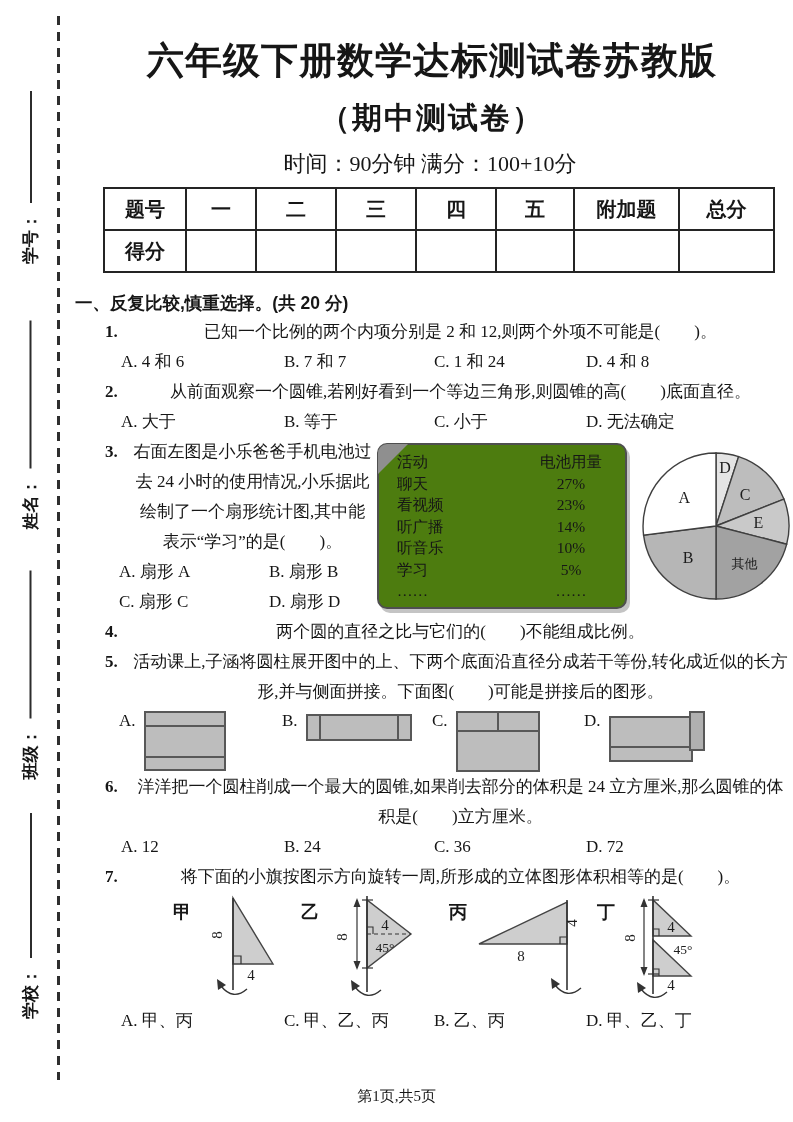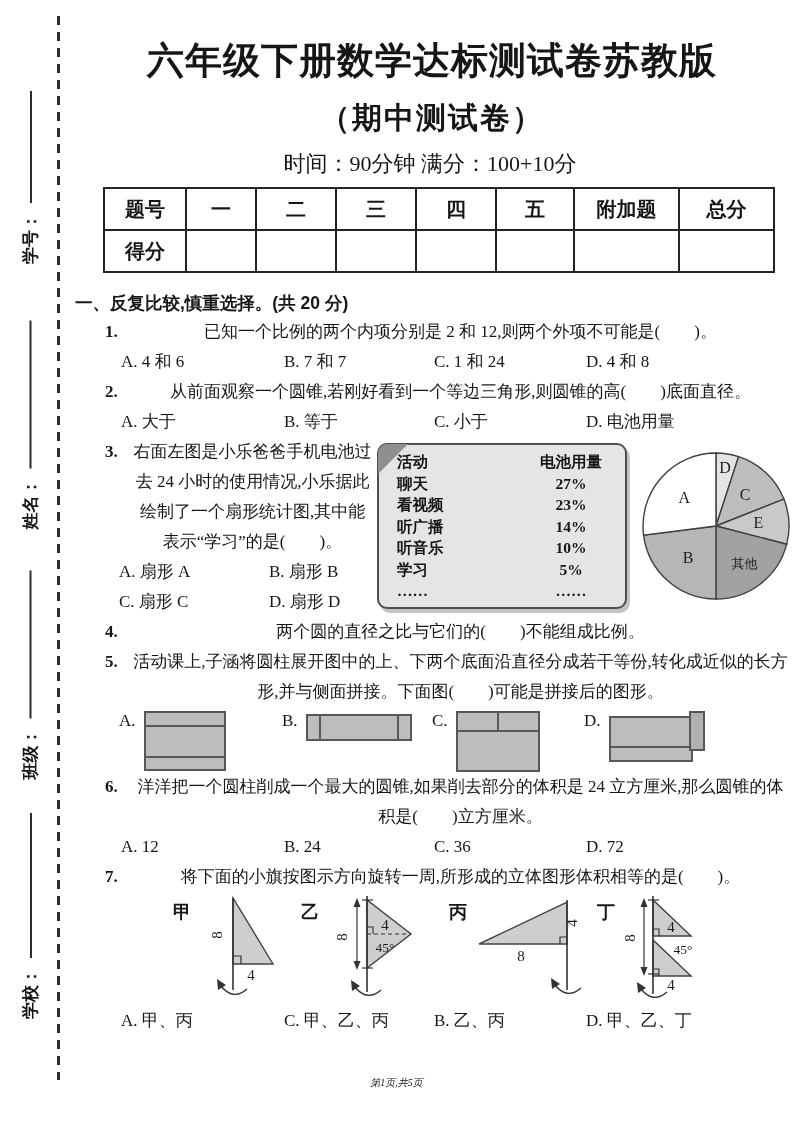--- a/index.html
+++ b/index.html
@@ -38,22 +38,22 @@
   .q-num  { width:27px; font-weight:bold; flex:none; }
   .q-text { flex:1;text-align:center; }
   .options-row { display:grid; grid-template-columns:163px 150px 152px 1fr; margin-left:16px; line-height:30px; }
 
   
   .q3-wrap { display:flex; margin-left:30px; font-size:17px; }
   .q3-left { width:268px; flex:none; }
   .q3-options { display:grid; grid-template-columns:150px 1fr; margin-left:14px; line-height:30px; }
   .battery-card {
     position:relative; width:218px; flex:none; border:2px solid #4f4f4f; border-radius:10px;
-    margin:6px 0 0 4px; padding:6px 10px 6px 18px; background:#e5e5e5;
-    box-shadow:3px 4px 0 #c4c4c4; height:150px;font-weight:bold;
+    margin:6px 0 0 4px; padding:6px 10px 6px 18px; background:#4d7c0f;
+    box-shadow:3px 4px 0 #c4c4c4; height:150px;
   }
   .card-fold { position:absolute; top:-1px; left:-1px; width:30px; height:30px; background:#8f8f8f;
     clip-path:polygon(0 0,100% 0,0 100%); border-top-left-radius:9px; }
   .b-row { display:flex; font-size:15.5px; line-height:21.5px; }
   .b-usage { margin-left:auto; width:88px; text-align:center; }
   .pie-box { margin:10px 0 0 10px; flex:none; }
 
   
   .fig-row { display:grid; grid-template-columns:163px 150px 152px 1fr; margin-left:14px; margin-top:4px; align-items:start; line-height:normal; }
   .fig-item { display:flex; gap:8px; align-items:flex-start; font-size:17px; }
@@ -73,21 +73,21 @@
   .sd-main { position:absolute; left:0; top:5px; width:84px; height:46px; border:2px solid #585858; box-sizing:border-box; }
   .sd-line { position:absolute; left:0; right:0; top:28px; height:2px; background:#585858; }
   .sd-tab  { position:absolute; left:80px; top:0; width:16px; height:40px; background:#b0b0b0; border:2px solid #585858; box-sizing:border-box; }
 
   
   .flags-row { display:flex; margin-left:68px; margin-top:2px; line-height:normal; }
   .flag-item { display:flex; align-items:flex-start; }
   .flag-name { font-size:18px; font-weight:bold; margin-top:6px; }
   .flag-item svg text { font-family:"Liberation Serif","DejaVu Serif",serif; fill:#1d1d1d; }
 
-  .footer { position:absolute; bottom:32px; left:0; width:100%; text-align:center; font-size:10px;font-style:italic; }
+  .footer { position:absolute; bottom:16px; left:0; width:100%; text-align:center; font-size:15px; }
 </style>
 </head>
 <body>
 
 <div class="page">
 
   <div class="binding-line"></div>
 
   <div class="margin-label" style="width:185px; left:-62px; top:160px;">
     <span>学号：</span>
@@ -164,21 +164,21 @@
 
     <div class="question">
       <div class="q-line">
         <span class="q-num">2.</span>
         <span class="q-text">从前面观察一个圆锥,若刚好看到一个等边三角形,则圆锥的高(　　)底面直径。</span>
       </div>
       <div class="options-row">
         <span>A. 大于</span>
         <span>B. 等于</span>
         <span>C. 小于</span>
-        <span>D. 电池用量</span>
+        <span>D. 无法确定</span>
       </div>
     </div>
 
     <div class="q3-wrap">
       <div class="q3-left">
         <div class="q-line">
           <span class="q-num">3.</span>
           <span class="q-text">右面左图是小乐爸爸手机电池过去 24 小时的使用情况,小乐据此绘制了一个扇形统计图,其中能表示“学习”的是(　　)。</span>
         </div>
         <div class="q3-options">

